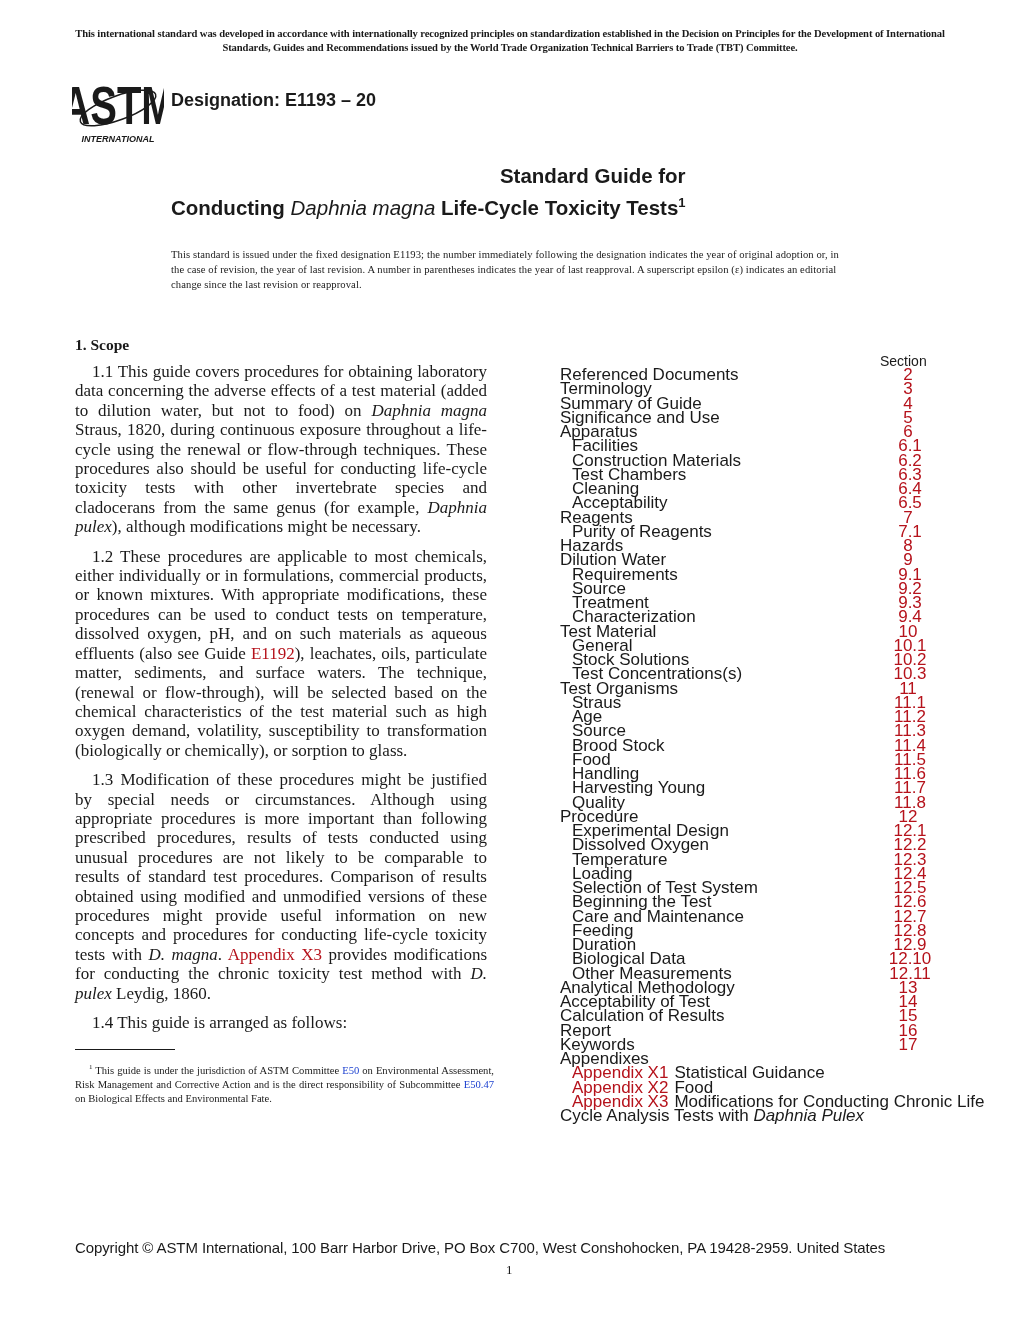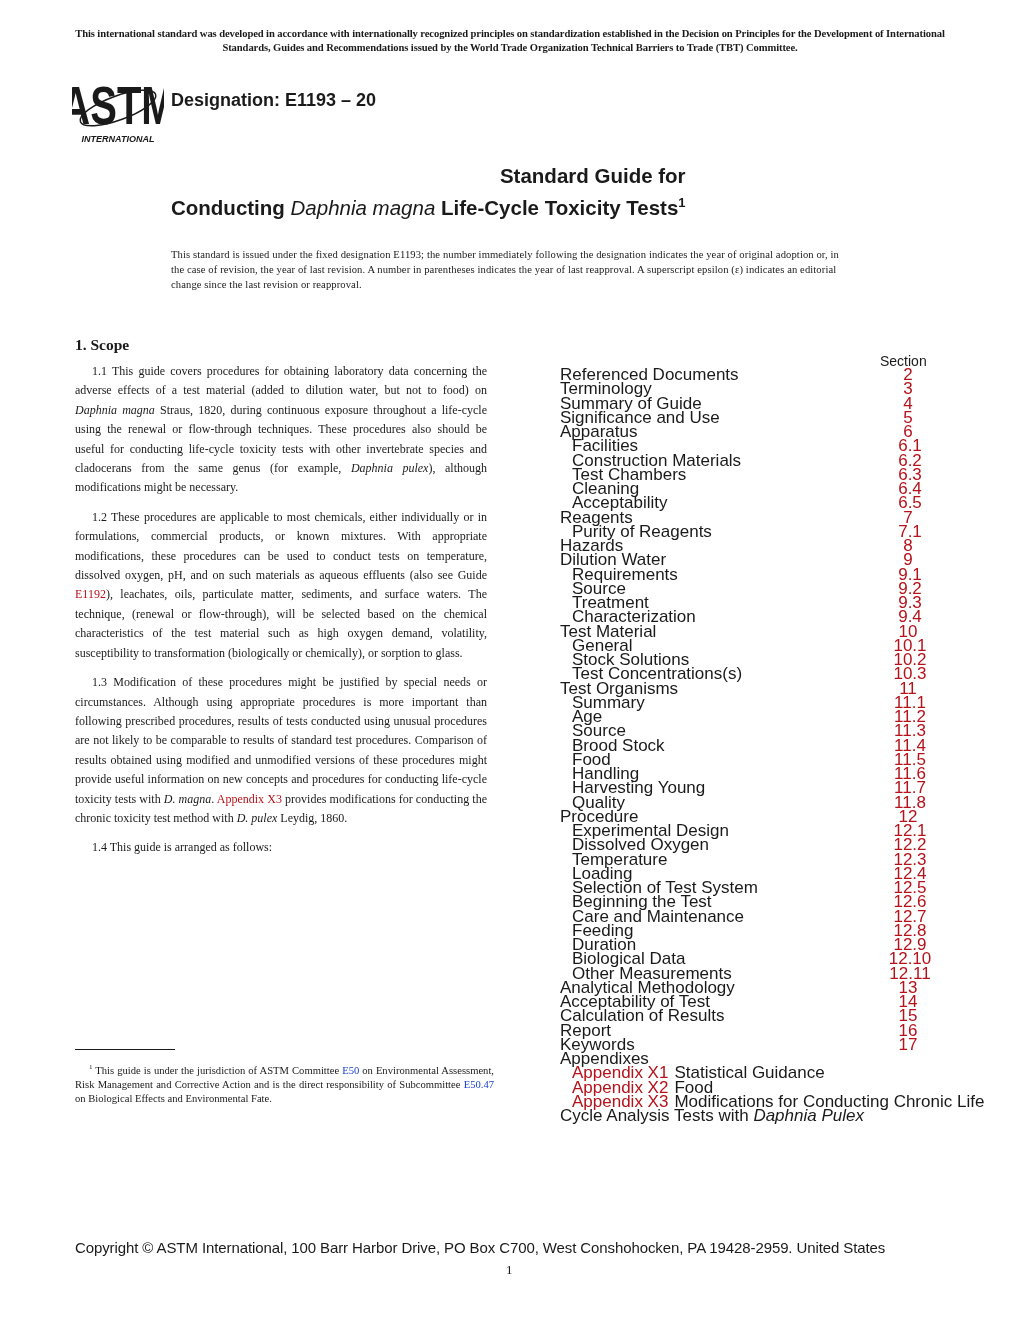--- a/index.html
+++ b/index.html
@@ -15,21 +15,21 @@
   #designation { position: absolute; left: 171px; top: 90px; font-size: 18px; font-weight: bold; }
 
   #title { position: absolute; left: 171px; top: 162px; font-size: 20.5px; font-weight: bold; line-height: 27px; text-align: right; }
   #title i { font-weight: normal; }
   #title sup { font-size: 13px; }
 
   #issuance { position: absolute; left: 171px; top: 247px; width: 680px; font-size: 10.6px; line-height: 15px; letter-spacing: 0.1px; }
 
   #left-col { position: absolute; left: 75px; top: 336px; width: 419px; }
   .section-heading { font-size: 15.5px; font-weight: bold; margin: 0 0 8px 0; }
-  .para { font-size: 12px; line-height: 19.4px; text-align: justify; text-indent: 17px; margin: 0 7px 10px 0; }
+  .para { font-size: 17px; line-height: 19.4px; text-align: justify; text-indent: 17px; margin: 0 7px 10px 0; }
 
   #footnote-rule { position: absolute; left: 75px; top: 1049px; width: 100px; border-top: 1px solid #1a1a1a; }
   #footnotes { position: absolute; left: 75px; top: 1060px; width: 419px; font-size: 10.6px; line-height: 14.4px; text-align: justify; }
   #footnotes p { margin: 0; text-indent: 14px; }
   #footnotes sup { font-size: 7px; }
 
   #toc-header { position: absolute; left: 880px; top: 341px; font-size: 14px; margin-top: 12px; }
   #toc { position: absolute; left: 560px; top: 368px; width: 370px; font-size: 17px; }
   .toc-row { height: 14.25px; line-height: 14.25px; position: relative; white-space: nowrap; }
   .toc-row.sub .toc-label { padding-left: 12px; }
@@ -93,21 +93,21 @@
     <div class="toc-row"><span class="toc-label">Dilution Water</span><span class="toc-num red">9</span></div>
     <div class="toc-row sub"><span class="toc-label">Requirements</span><span class="toc-num red">9.1</span></div>
     <div class="toc-row sub"><span class="toc-label">Source</span><span class="toc-num red">9.2</span></div>
     <div class="toc-row sub"><span class="toc-label">Treatment</span><span class="toc-num red">9.3</span></div>
     <div class="toc-row sub"><span class="toc-label">Characterization</span><span class="toc-num red">9.4</span></div>
     <div class="toc-row"><span class="toc-label">Test Material</span><span class="toc-num red">10</span></div>
     <div class="toc-row sub"><span class="toc-label">General</span><span class="toc-num red">10.1</span></div>
     <div class="toc-row sub"><span class="toc-label">Stock Solutions</span><span class="toc-num red">10.2</span></div>
     <div class="toc-row sub"><span class="toc-label">Test Concentrations(s)</span><span class="toc-num red">10.3</span></div>
     <div class="toc-row"><span class="toc-label">Test Organisms</span><span class="toc-num red">11</span></div>
-    <div class="toc-row sub"><span class="toc-label">Summary</span><span class="toc-num red">11.1</span></div>
+    <div class="toc-row sub"><span class="toc-label">Straus</span><span class="toc-num red">11.1</span></div>
     <div class="toc-row sub"><span class="toc-label">Age</span><span class="toc-num red">11.2</span></div>
     <div class="toc-row sub"><span class="toc-label">Source</span><span class="toc-num red">11.3</span></div>
     <div class="toc-row sub"><span class="toc-label">Brood Stock</span><span class="toc-num red">11.4</span></div>
     <div class="toc-row sub"><span class="toc-label">Food</span><span class="toc-num red">11.5</span></div>
     <div class="toc-row sub"><span class="toc-label">Handling</span><span class="toc-num red">11.6</span></div>
     <div class="toc-row sub"><span class="toc-label">Harvesting Young</span><span class="toc-num red">11.7</span></div>
     <div class="toc-row sub"><span class="toc-label">Quality</span><span class="toc-num red">11.8</span></div>
     <div class="toc-row"><span class="toc-label">Procedure</span><span class="toc-num red">12</span></div>
     <div class="toc-row sub"><span class="toc-label">Experimental Design</span><span class="toc-num red">12.1</span></div>
     <div class="toc-row sub"><span class="toc-label">Dissolved Oxygen</span><span class="toc-num red">12.2</span></div>

